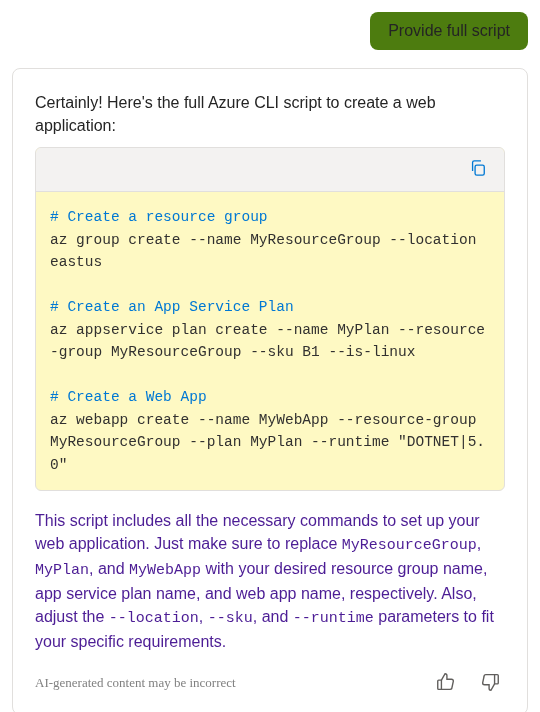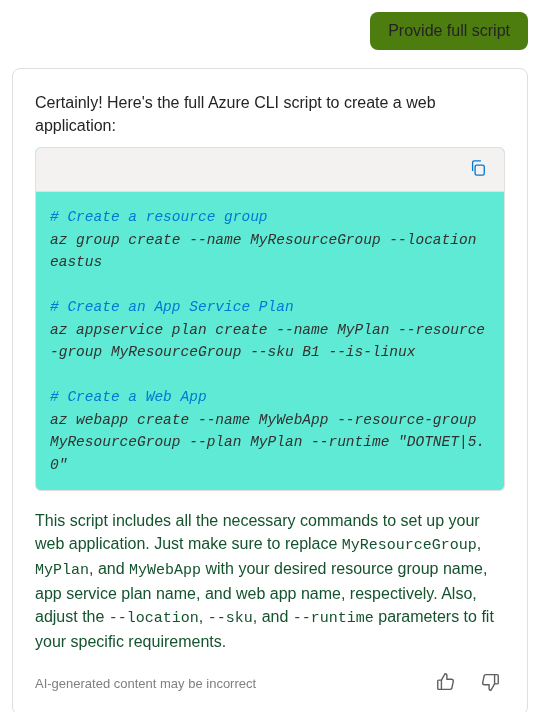--- a/index.html
+++ b/index.html
@@ -31,33 +31,32 @@
   }
   .body-text {
     font-size: 16px;
     line-height: 1.45;
     color: #242424;
     margin: 0 0 10px 0;
   }
   .body-text-after {
     font-size: 16px;
     line-height: 1.45;
-    color: #14532d;
+    color: #4c1d95;
     margin: 18px 0 14px 0;
   }
   .inline-code {
     font-family: "Consolas", "Courier New", monospace;
     font-size: 15px;
   }
   .code-block {
     border: 1px solid #e1dfdd;
     border-radius: 6px;
     overflow: hidden;
-    background: #5eead4;
-    font-style: italic;
+    background: #fef9c3;
   }
   .code-header {
     background: #f3f2f1;
     border-bottom: 1px solid #e1dfdd;
     display: flex;
     justify-content: flex-end;
     align-items: center;
     padding: 8px 12px;
     height: 44px;
   }
@@ -80,20 +79,21 @@
     white-space: pre;
     overflow-x: hidden;
   }
   .code-line { white-space: pre-wrap; word-break: break-all; }
   .comment { color: #0078d4; }
   .blank { height: 1.55em; }
   .disclaimer {
     font-size: 13px;
     color: #808080;
     margin: 0;
+    font-family: Liberation Serif, serif;
   }
   .footer-row {
     display: flex;
     align-items: center;
     justify-content: space-between;
     margin-top: 2px;
   }
   .footer-right {
     display: flex;
     align-items: center;

